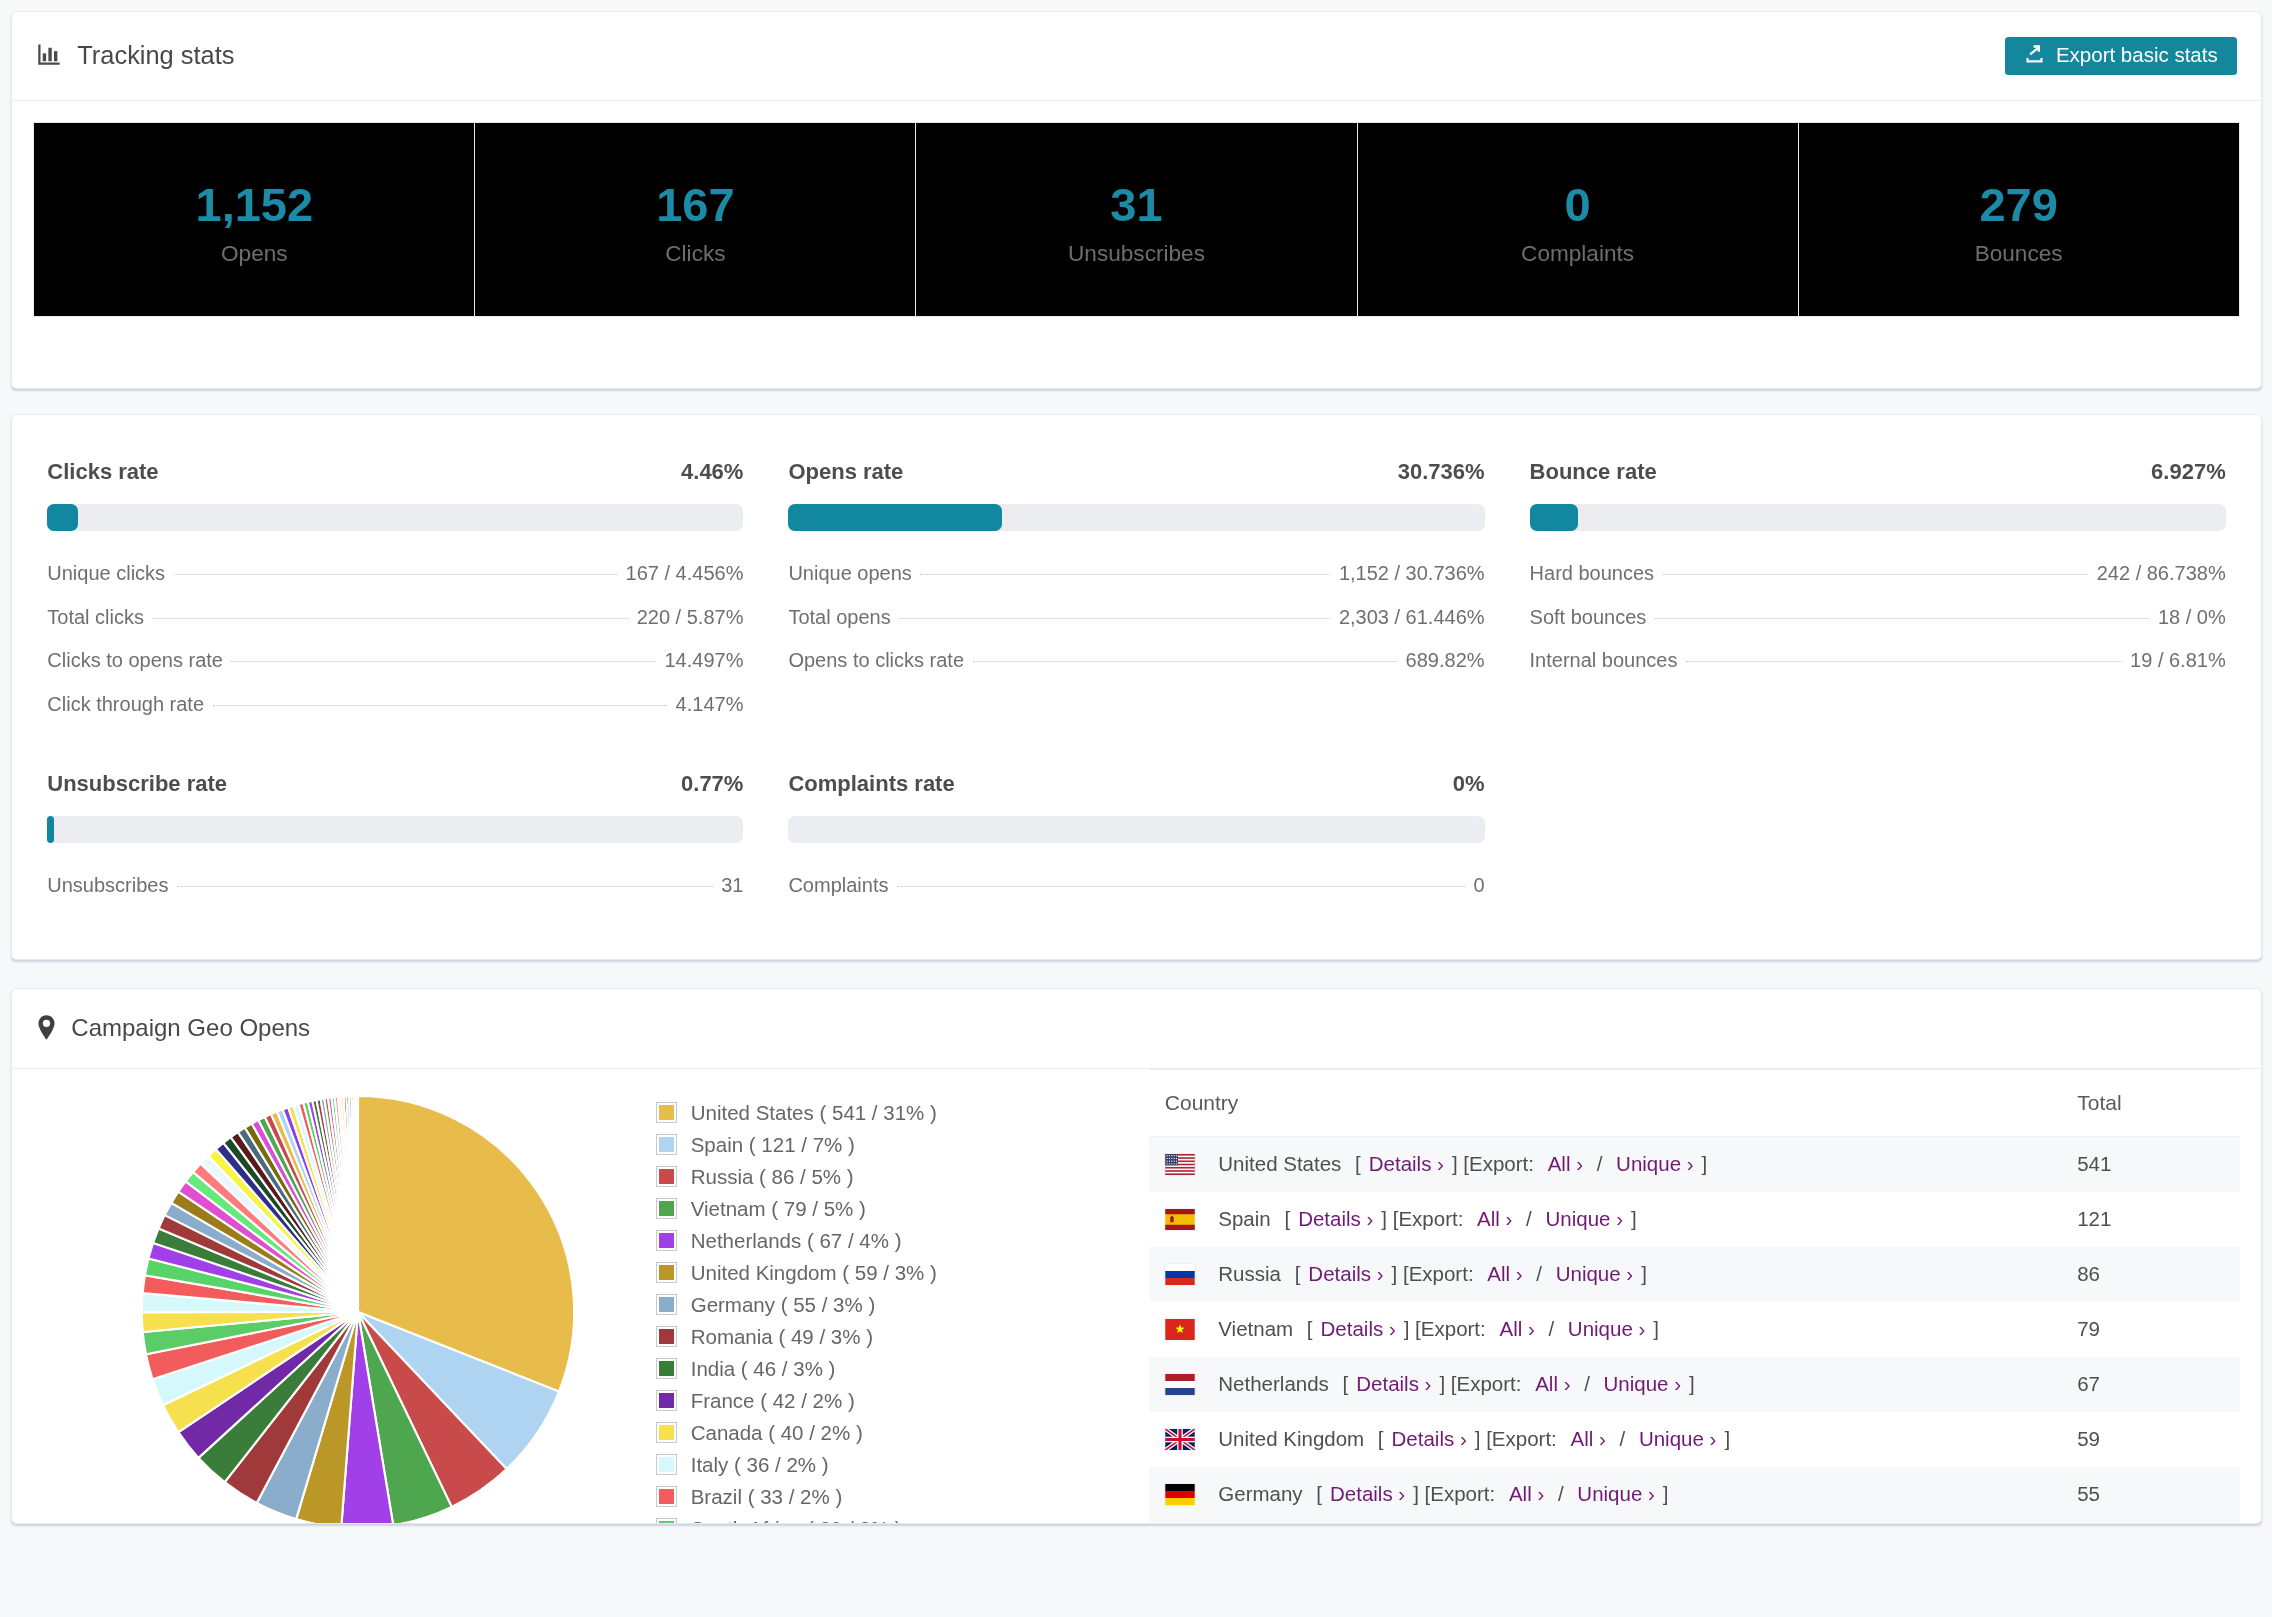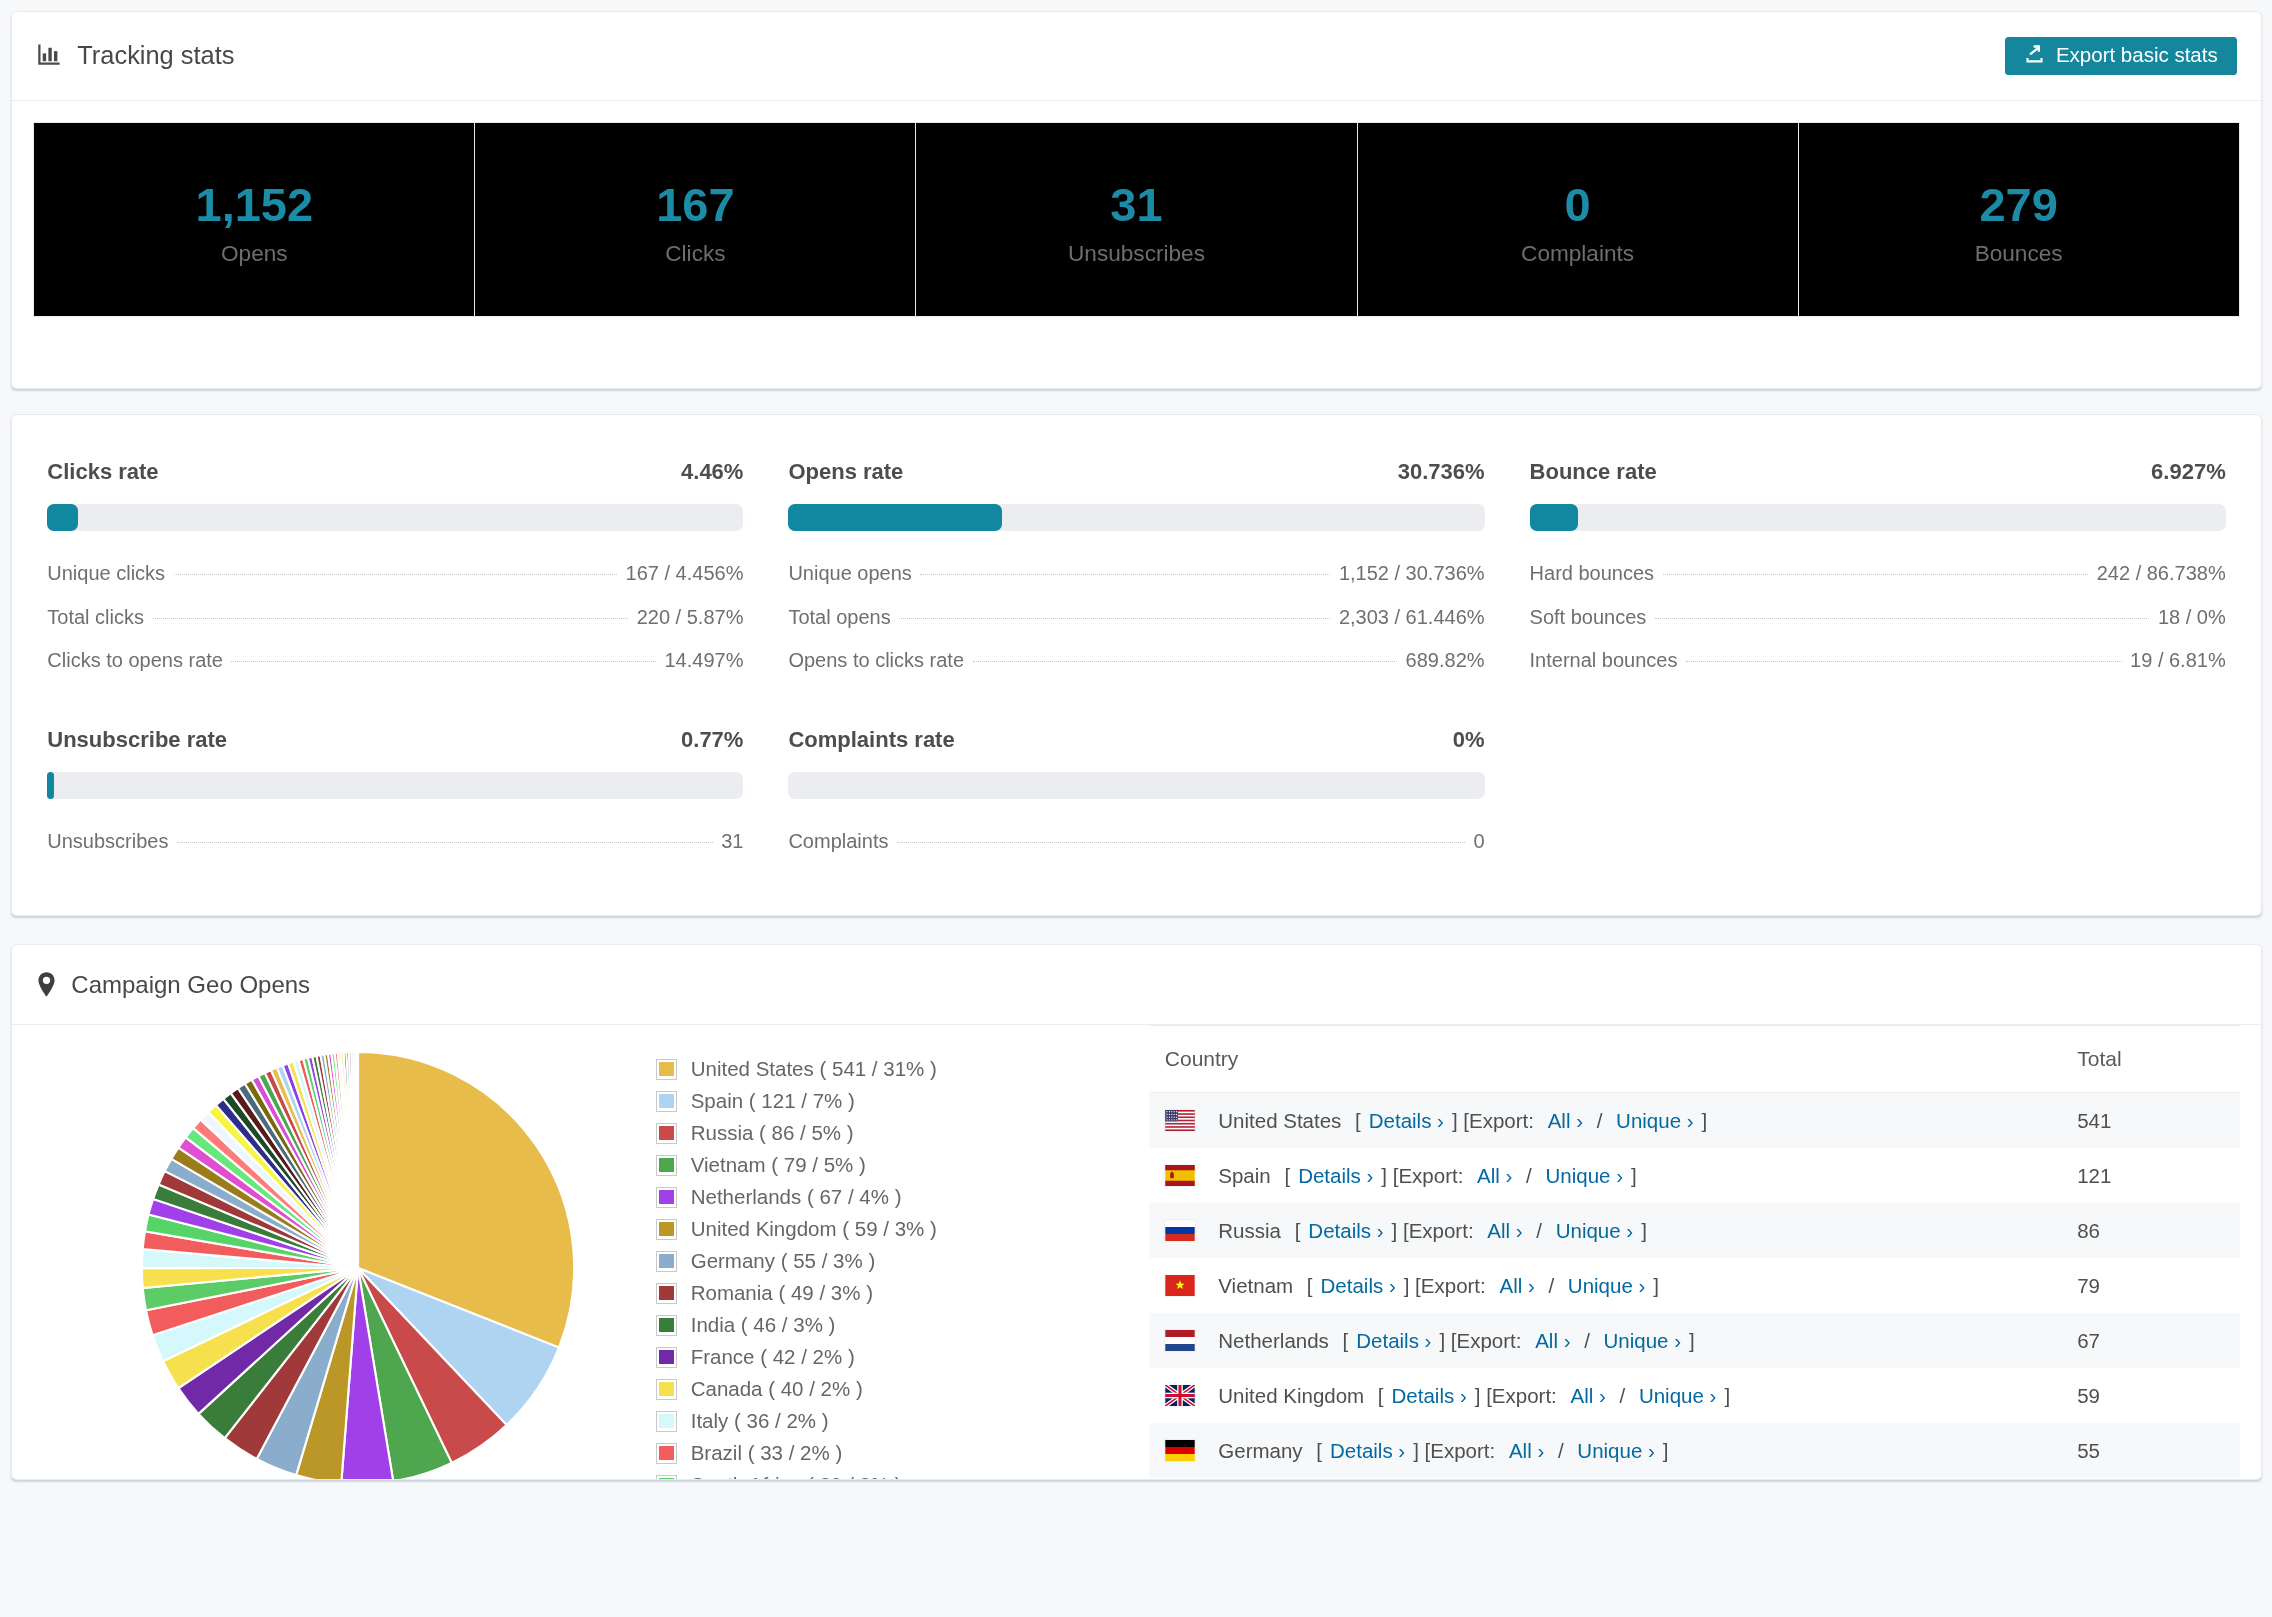--- a/index.html
+++ b/index.html
@@ -56,21 +56,21 @@
   .swatch { width:21px; height:21px; border:0.7px solid #c9c9c9; background:#fff; padding:2.1px; margin-right:13.4px; flex:none; }
   .swatch > div { width:100%; height:100%; }
   .geo-table { flex:1; margin-left:161px; margin-top:0; border-collapse:collapse;
                border-top:0.7px solid #ececef; font-size:20.5px; color:#4f4f4f; }
   .geo-table th { text-align:left; font-weight:normal; font-size:21px; color:#5a5a5a;
                   padding:21px 0 21px 15.5px; border-bottom:0.7px solid #f0f0f2; }
   .geo-table td { padding:15.5px 0 15.5px 15.5px; }
   .geo-table tr.odd td { background:#f7f8f9; }
   .country-cell { display:flex; align-items:center;gap:8px; }
   .flag { width:30px; height:21px; margin-right:15.5px; flex:none; box-shadow:0 0 0 0.7px rgba(0,0,0,.06); }
-  .tlink { color:#0369a1; text-decoration:none; cursor:pointer; }
+  .tlink { color:#701a75; text-decoration:none; cursor:pointer; }
   .total-col { width:178px; }
 </style>
 </head>
 <body>
 
 <div class="card" id="tracking-card">
   <div class="card-header">
     <div class="card-title">
       <span>
         <svg width="27" height="27" viewBox="0 0 24 24" fill="none">
@@ -135,20 +135,25 @@
        </div>
           <div class="drow">
          <span class="drow-label">Total clicks</span>
          <span class="drow-lead"></span>
          <span class="drow-value">220 / 5.87%</span>
        </div>
           <div class="drow">
          <span class="drow-label">Clicks to opens rate</span>
          <span class="drow-lead"></span>
          <span class="drow-value">14.497%</span>
+       </div>
+          <div class="drow">
+         <span class="drow-label">Click through rate</span>
+         <span class="drow-lead"></span>
+         <span class="drow-value">4.147%</span>
        </div>
         </div>
       </div>
       <div>
         <div class="panel-head">
        <span>Opens rate</span>
        <span>30.736%</span>
      </div>
      <div class="bar">
        <div class="bar-fill" style="width:max(30.736%, 6.4px);"></div>

